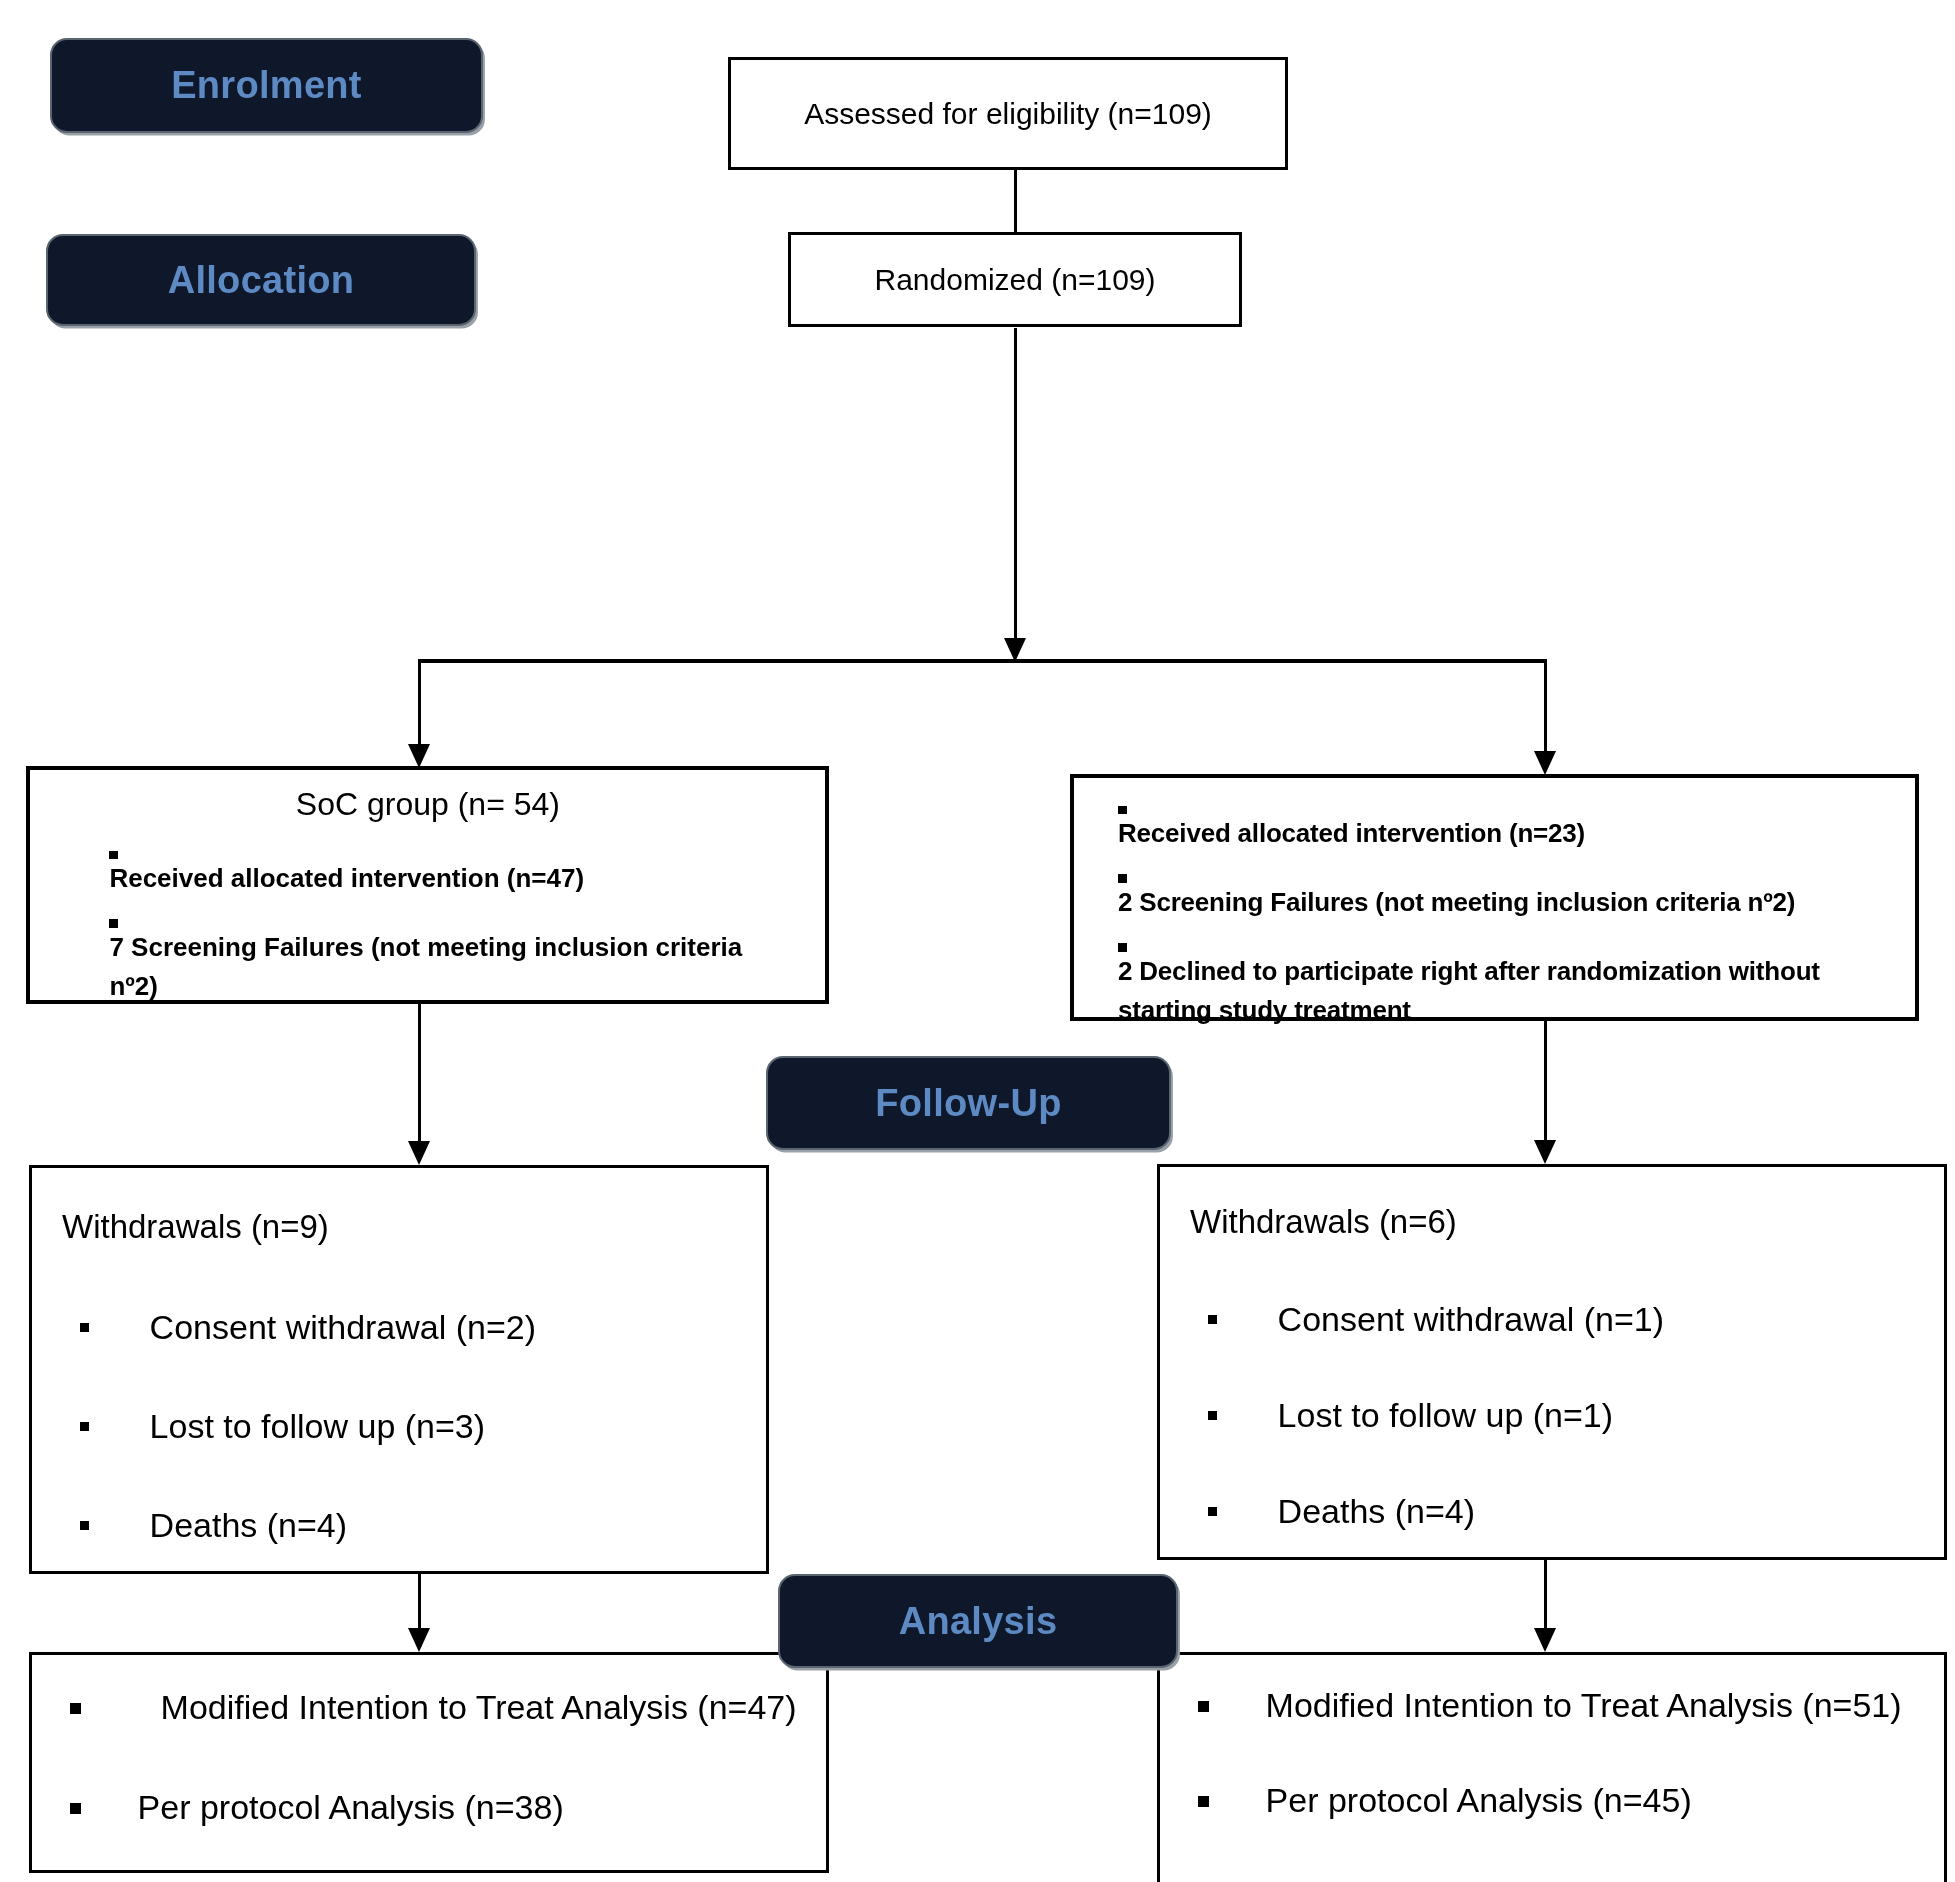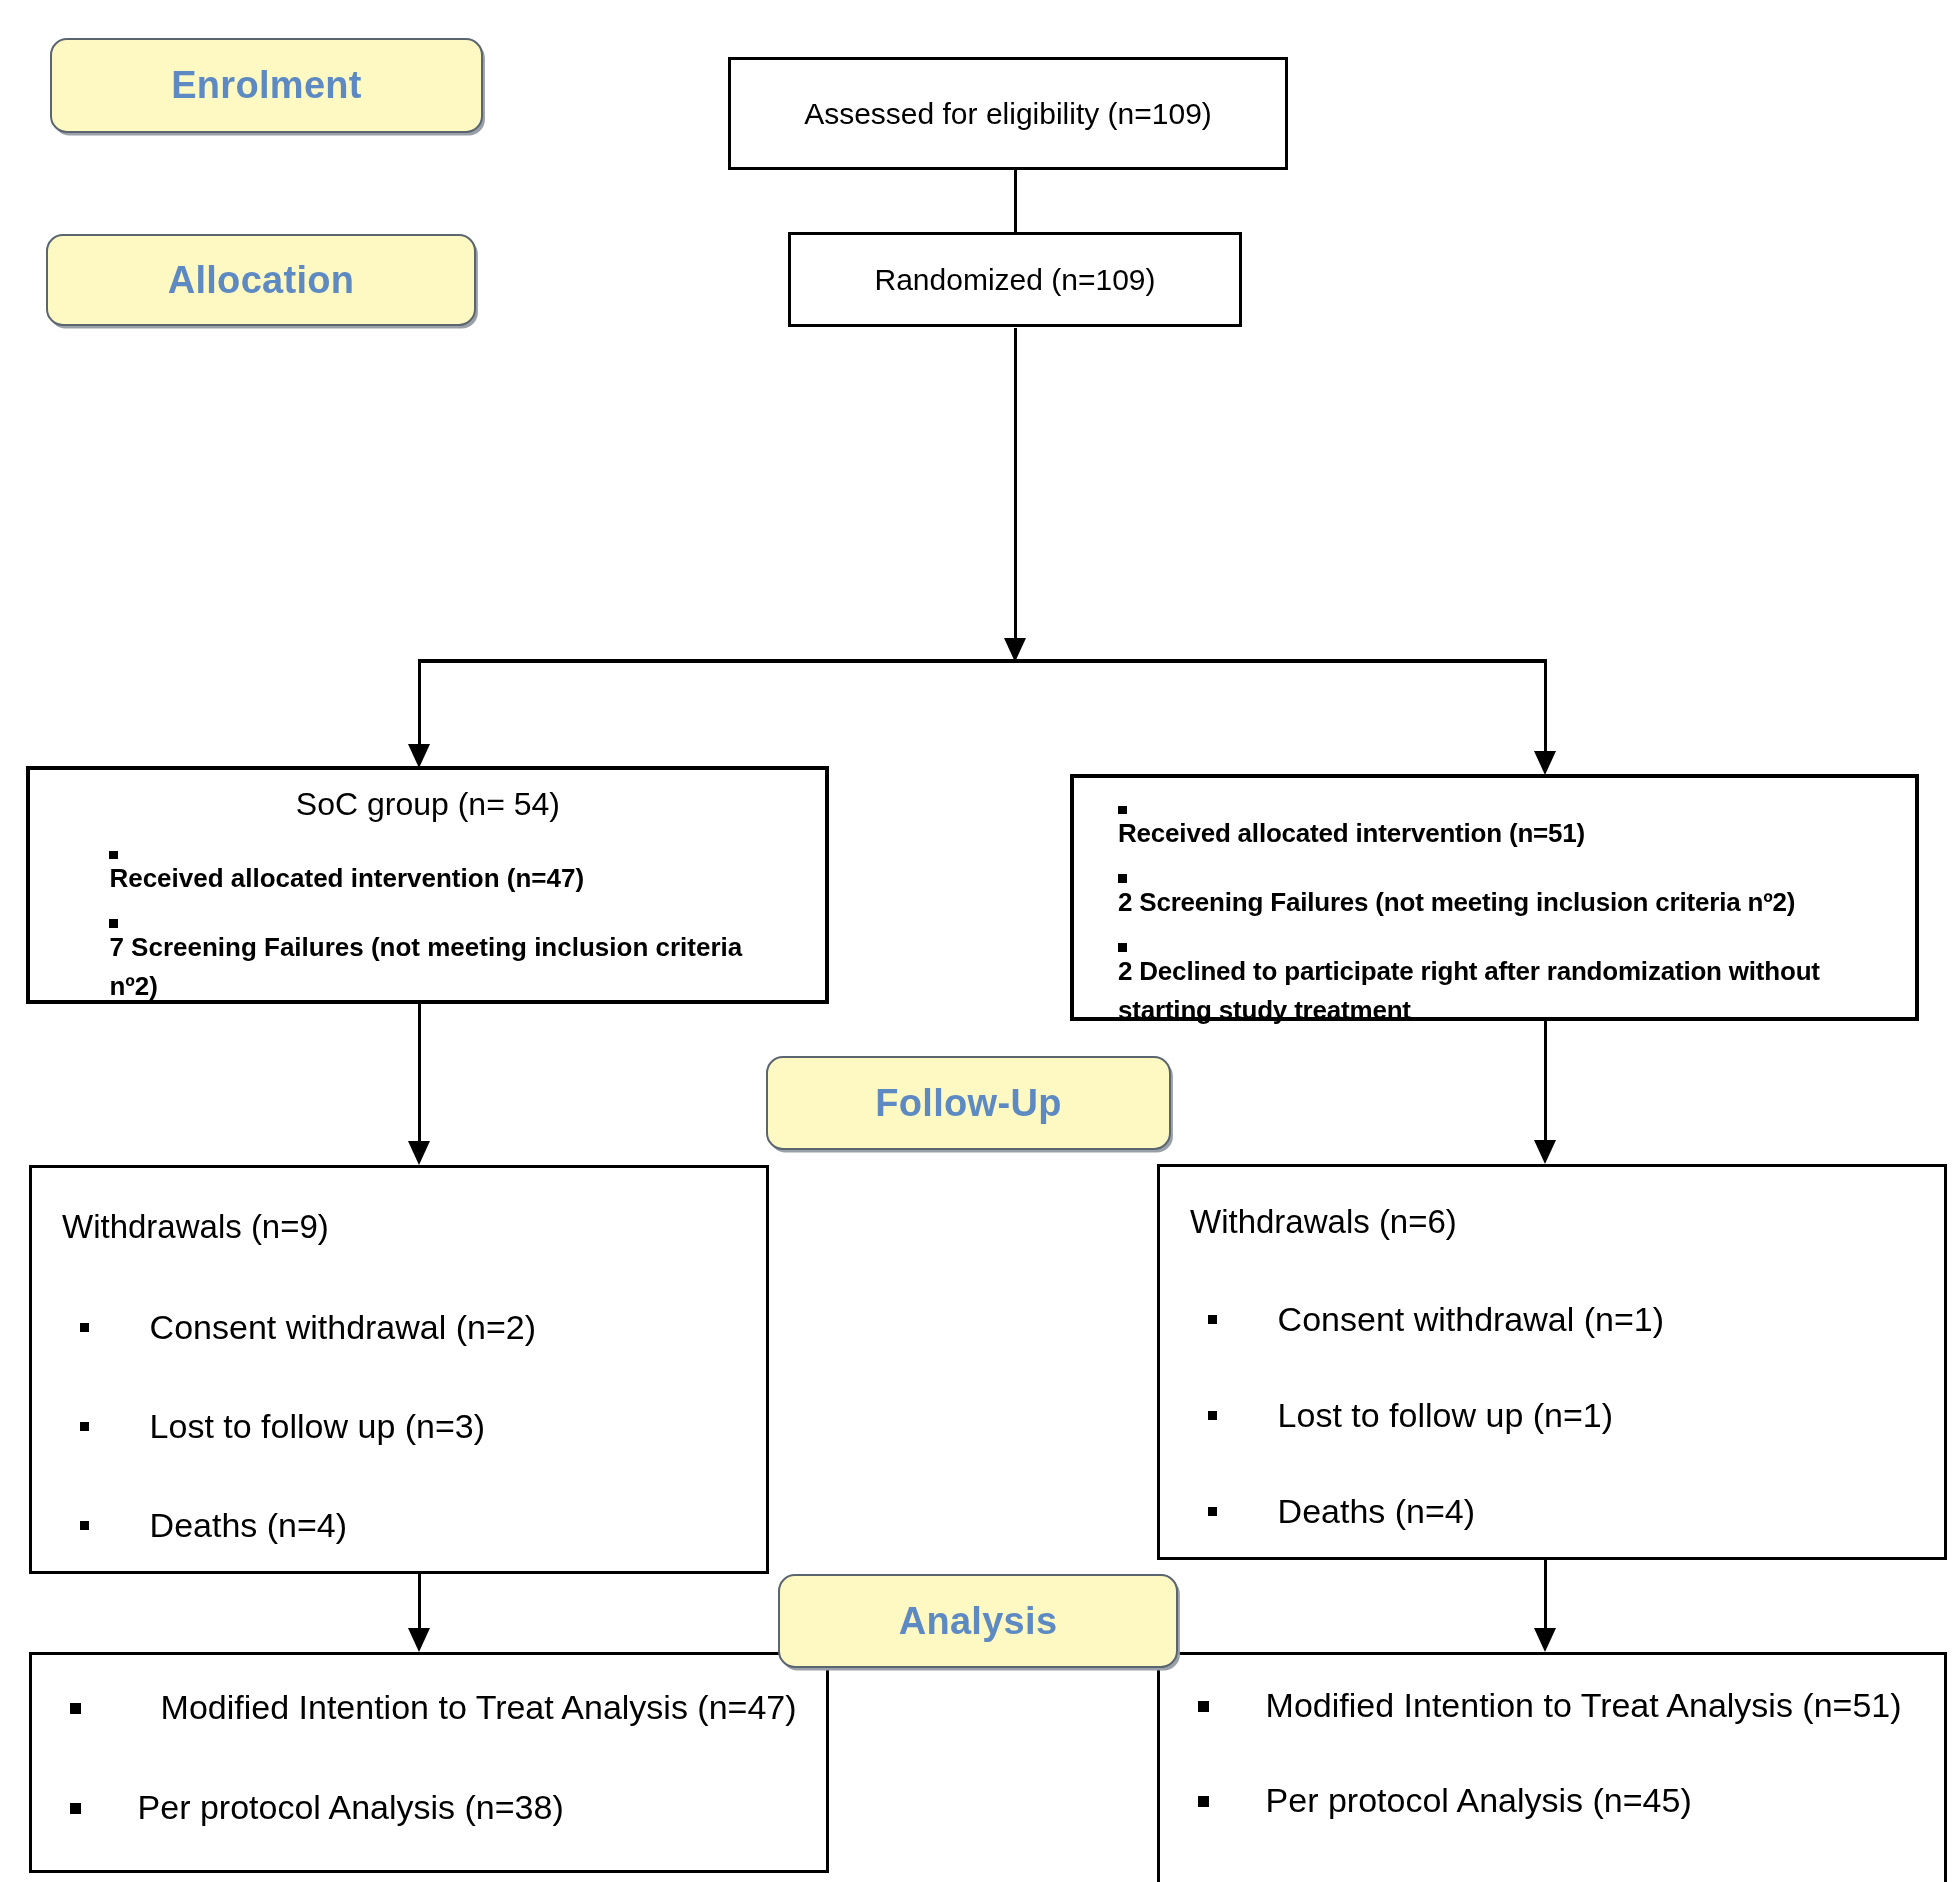--- a/index.html
+++ b/index.html
@@ -2,21 +2,21 @@
 <html style="font-size:10.6px"><head>
 <meta charset="utf-8">
 <style>
   html,body{margin:0;padding:0;background:#ffffff;}
   body{font-family:"Liberation Sans", sans-serif;color:#000;}
   .canvas{position:relative;width:1955px;height:1882px;background:#ffffff;overflow:hidden;}
 
   
   .badge{
     position:absolute;z-index:6;
-    background:#fef9c3;
+    background:#0f172a;
     border:2px solid #5a6570;
     border-radius:17px;
     box-shadow:2.6px 3.3px 0 -0.7px #9aa0a8;
     display:flex;align-items:center;justify-content:center;
     font-size:38px;font-weight:bold;color:#5d8ac2;
     letter-spacing:0.3px;
   }
 
   
   .fbox{
@@ -104,21 +104,21 @@
         <span class="sq"></span>
         <span class="g-text">7 Screening Failures (not meeting inclusion criteria nº2)</span>
       </div>
     </div>
   </div>
 
   <div class="fbox group-box csa-box" style="left:1070px;top:774px;width:849px;height:247px;">
     <div class="g-bullets">
       <div class="g-row">
         <span class="sq"></span>
-        <span class="g-text">Received allocated intervention (n=51)</span>
+        <span class="g-text">Received allocated intervention (n=23)</span>
       </div>
       <div class="g-row">
         <span class="sq"></span>
         <span class="g-text">2 Screening Failures (not meeting inclusion criteria nº2)</span>
       </div>
       <div class="g-row">
         <span class="sq"></span>
         <span class="g-text">2 Declined to participate right after randomization without starting study treatment</span>
       </div>
     </div>

